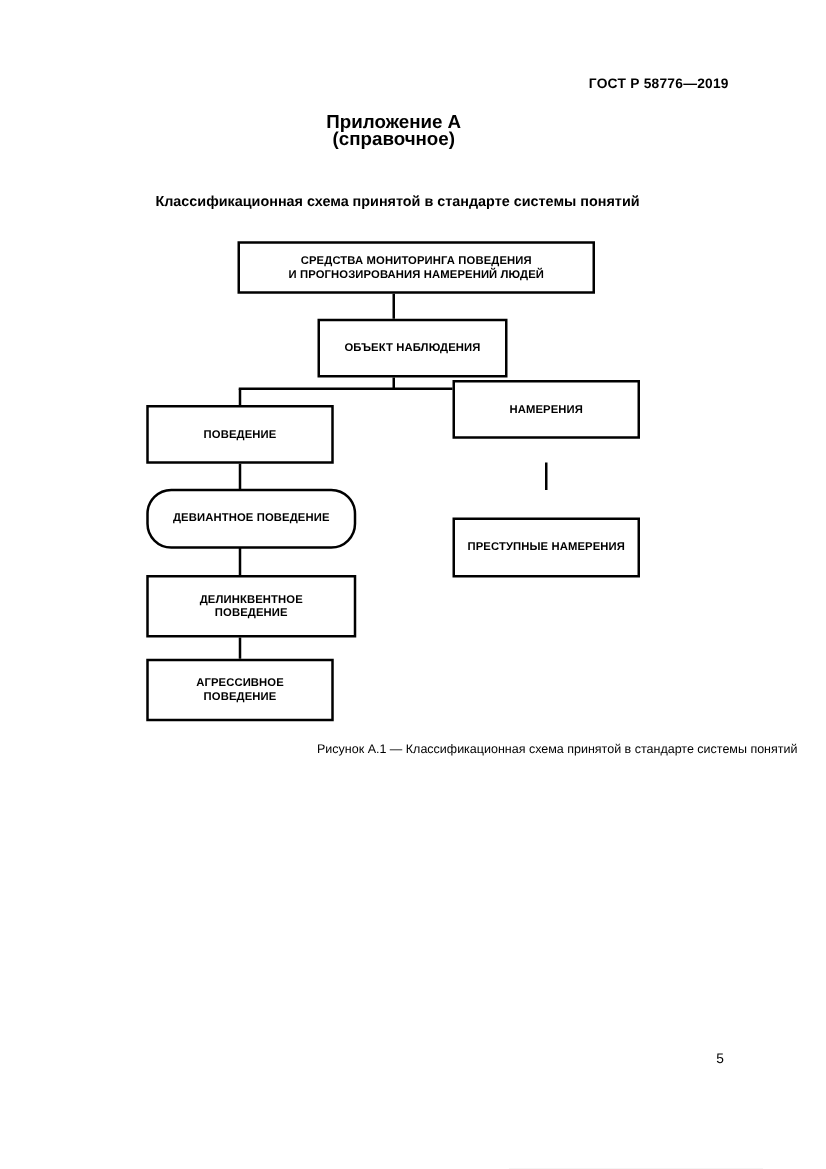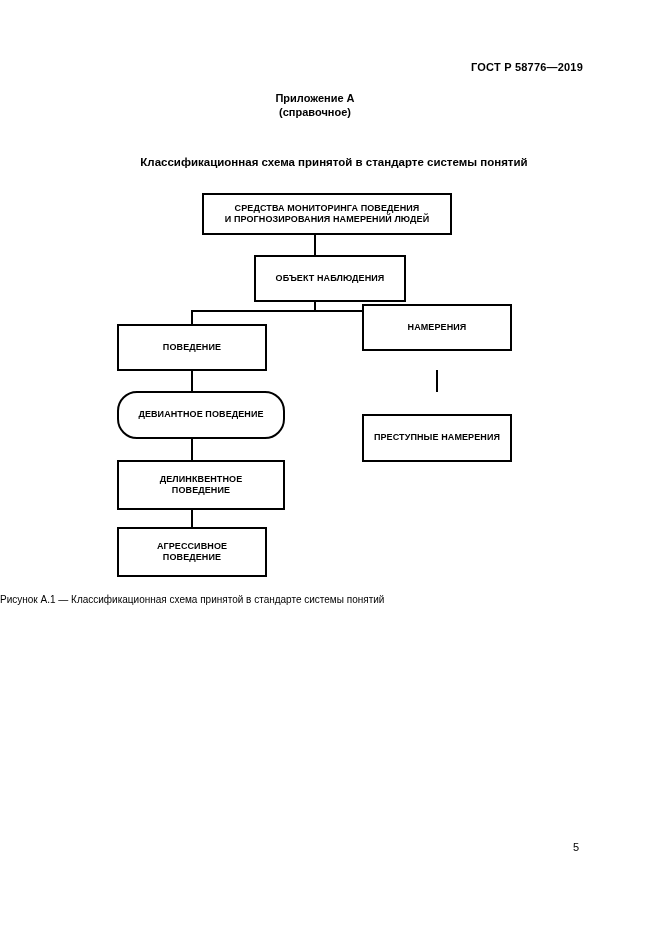--- a/index.html
+++ b/index.html
@@ -21,39 +21,39 @@
     font-weight: bold;
     letter-spacing: 0.2px;
     padding-left: 10px;
   }
   .appendix {
     position: absolute;
     top: 91px;
     left: 0;
     width: 630px;
     text-align: center;
-    font-size: 11px;
+    font-size: 15px;
     font-weight: bold;
     line-height: 14px;
   }
   .section-title {
     position: absolute;
     top: 156px;
-    left: 16px;
+    left: 0;
     width: 636px;
     text-align: center;
     font-size: 11.5px;
     font-weight: bold;
   }
   .figure-caption {
     position: absolute;
     top: 594px;
     left: 0;
     width: 638px;
-    text-align: left;
+    text-align: right;
     font-size: 10px;
     font-weight: normal;
   }
   .page-number {
     position: absolute;
     top: 841px;
     left: 573px;
     font-size: 11px;
   }
   .diagram {
@@ -68,21 +68,21 @@
     display: flex;
     align-items: center;
     justify-content: center;
     text-align: center;
     font-weight: bold;
     font-size: 9px;
     line-height: 11.5px;
     white-space: pre-line;
     letter-spacing: 0.1px;
   }
-  .node-root        { left: 190px; top: 193px; width: 250px; height: 42px; margin-left: 12px; }
+  .node-root        { left: 190px; top: 193px; width: 286px; height: 42px; }
   .node-object      { left: 254px; top: 255px; width: 152px; height: 47px; }
   .node-behavior    { left: 117px; top: 324px; width: 150px; height: 47px; }
   .node-intentions  { left: 362px; top: 304px; width: 150px; height: 47px; }
   .node-deviant     { left: 117px; top: 391px; width: 168px; height: 48px; border-radius: 20px; }
   .node-criminal    { left: 362px; top: 391px; width: 150px; height: 48px; margin-top: 23px; }
   .node-delinquent  { left: 117px; top: 460px; width: 168px; height: 50px; }
   .node-aggressive  { left: 117px; top: 527px; width: 150px; height: 50px; }
   .conn { position: absolute; background: #000; }
   .conn-root-object          { left: 314px; top: 233px; width: 2px;   height: 23px; }
   .conn-object-stub          { left: 314px; top: 300px; width: 2px;   height: 12px; }

